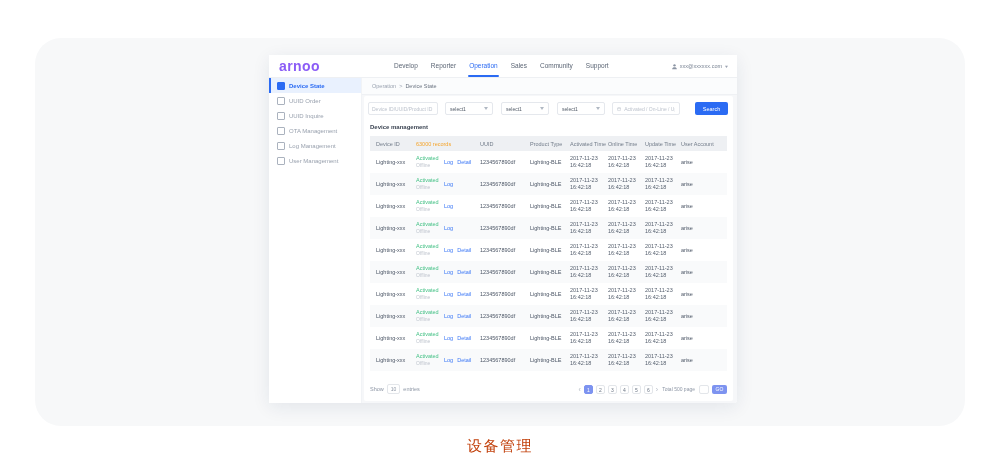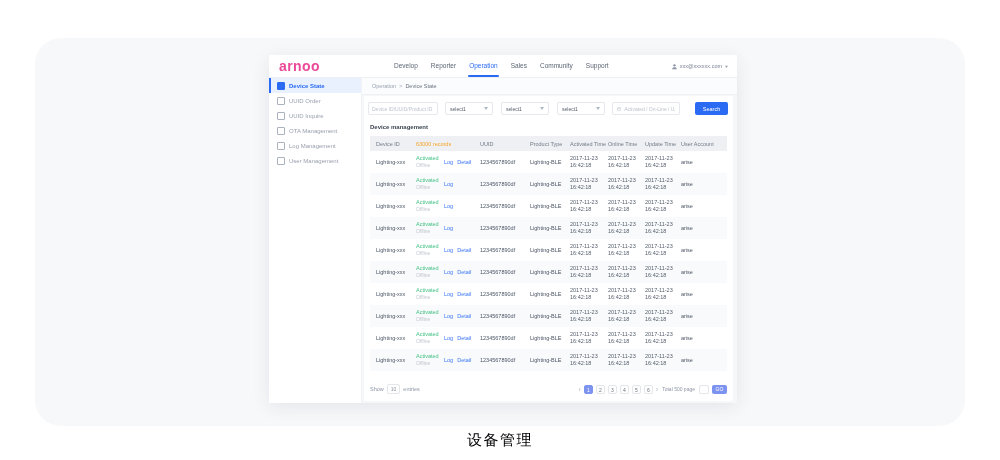--- a/index.html
+++ b/index.html
@@ -3,21 +3,21 @@
 <meta charset="utf-8">
 <style>
   html,body{margin:0;padding:0;background:#fff;}
   .page{position:relative;width:1000px;height:460px;background:#fff;overflow:hidden;
         font-family:"Liberation Sans",sans-serif;-webkit-font-smoothing:antialiased;}
   .card{position:absolute;left:35px;top:38px;width:930px;height:388px;background:#f7f8f9;border-radius:26px;}
   .app{position:absolute;left:234px;top:17px;width:468px;height:348px;background:#fff;border-radius:3px;
        box-shadow:0 4px 18px rgba(25,40,90,.09);}
   
   .app-header{position:absolute;top:0;left:0;right:0;height:22px;border-bottom:1px solid #eef0f3;background:#fff;z-index:3;}
-  .logo{position:absolute;left:10px;top:3px;font-size:14px;font-weight:bold;color:#ec4899;letter-spacing:.4px;}
+  .logo{position:absolute;left:10px;top:3px;font-size:14px;font-weight:bold;color:#8b5cf6;letter-spacing:.4px;}
   .top-nav{position:absolute;left:124px;top:0;height:22px;display:flex;gap:11px;align-items:stretch;}
   .nav-item{font-size:6.5px;color:#5c6675;line-height:22px;position:relative;cursor:pointer;padding:0 1px;white-space:nowrap;}
   .nav-item.active{color:#2b6bf3;}
   .nav-item.active::after{content:"";position:absolute;left:0;right:0;bottom:0;height:2px;background:#2b6bf3;border-radius:1px;}
   .user{position:absolute;right:8px;top:0;height:22px;display:flex;align-items:center;gap:2px;cursor:pointer;}
   .user-email{font-size:5.5px;color:#7a8494;}
   .caret{font-size:5px;color:#9aa2b0;transform:scaleY(.8);}
   
   .sidebar{position:absolute;left:0;top:23px;bottom:0;width:92px;background:#fff;border-right:1px solid #f1f3f6;}
   .side-item{height:15px;display:flex;align-items:center;gap:4px;padding-left:8px;position:relative;cursor:pointer;}
@@ -74,21 +74,21 @@
   .pager-right{margin-left:auto;display:flex;align-items:center;gap:3px;}
   .pg-arrow{font-size:7px;color:#b3bac4;line-height:9px;cursor:pointer;}
   .page-btn{min-width:9px;height:9px;line-height:9px;text-align:center;border:1px solid #e3e6ea;background:#fff;
             border-radius:2px;font-size:5px;color:#6b7584;cursor:pointer;box-sizing:border-box;}
   .page-btn.active{background:#7d93f0;border-color:#7d93f0;color:#fff;}
   .total{font-size:5px;color:#8d96a5;margin:0 1px;white-space:nowrap;}
   .goto-input{width:10px;height:9px;border:1px solid #e3e6ea;border-radius:2px;background:#fff;box-sizing:border-box;outline:none;padding:0;}
   .go-btn{width:15px;height:9px;background:#7d93f0;color:#fff;font-size:5px;border:none;border-radius:2px;
           line-height:9px;text-align:center;cursor:pointer;padding:0;font-family:"Liberation Sans",sans-serif;}
   
-  .caption{position:absolute;left:0;right:0;bottom:10px;text-align:center;font-size:15px;color:#000000;letter-spacing:1.5px;}
+  .caption{position:absolute;left:0;right:0;bottom:4px;text-align:center;font-size:15px;color:#c2410c;letter-spacing:1.5px;}
 </style>
 </head>
 <body>
 
 <div class="page">
   <div class="card">
     <div class="app">
 
       <header class="app-header">
         <div class="logo">arnoo</div>

